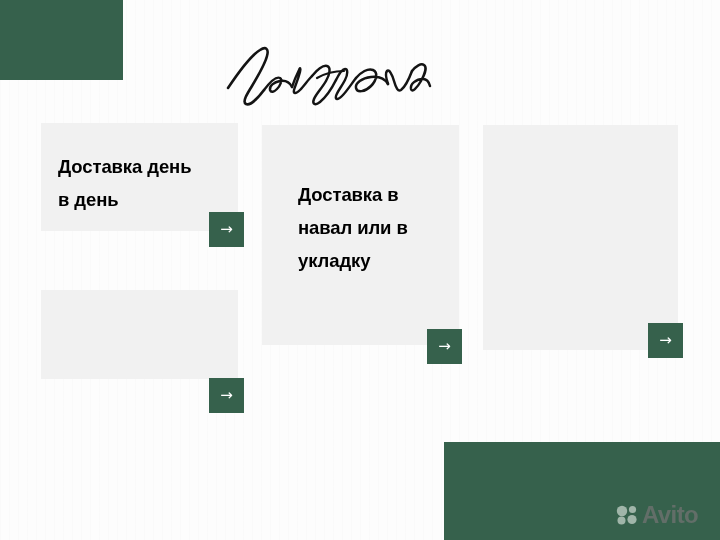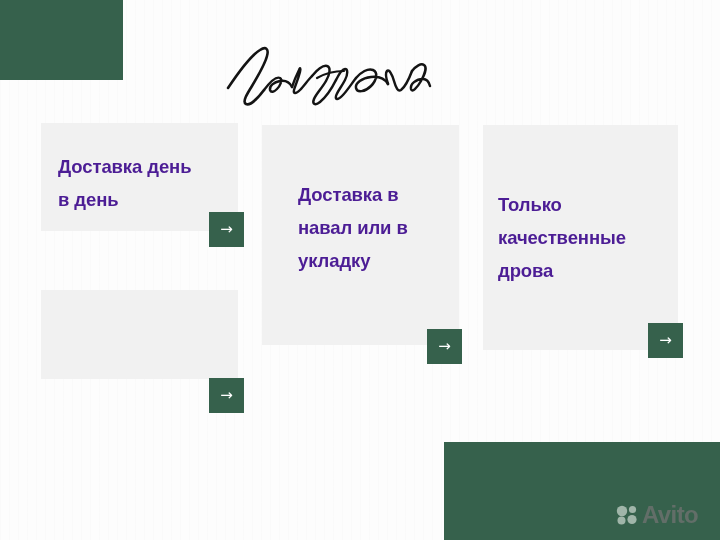--- a/index.html
+++ b/index.html
@@ -64,21 +64,21 @@
 
   .card {
     position: absolute;
     background: #f1f1f1;
   }
   .card-text {
     position: absolute;
     font-size: 18.5px;
     font-weight: bold;
     line-height: 33px;
-    color: #4c1d95;
+    color: #000000;
     letter-spacing: -0.1px;
     white-space: pre-line;
   }
 
   .arrow-btn {
     position: absolute;
     width: 35px;
     height: 35px;
     background: #36614c;
     display: flex;
@@ -171,23 +171,20 @@
 
   <div class="card" id="card-3"></div>
   <div class="card-text" id="card-3-text">Доставка в
 навал или в
 укладку</div>
   <div class="arrow-btn" id="arrow-3">
     <span class="arrow-glyph">→</span>
   </div>
 
   <div class="card" id="card-4"></div>
-  <div class="card-text" id="card-4-text">Только
-качественные
-дрова</div>
   <div class="arrow-btn" id="arrow-4">
     <span class="arrow-glyph">→</span>
   </div>
 
   <div id="avito-watermark">
     <svg id="avito-dots" width="22" height="20" viewBox="0 0 22 20" xmlns="http://www.w3.org/2000/svg">
       <circle cx="6" cy="6" r="5.2" fill="#c9d6cd"></circle>
       <circle cx="16.5" cy="4.5" r="3.6" fill="#c9d6cd"></circle>
       <circle cx="5.5" cy="15.5" r="4" fill="#c9d6cd"></circle>
       <circle cx="16" cy="14.5" r="4.6" fill="#c9d6cd"></circle>

